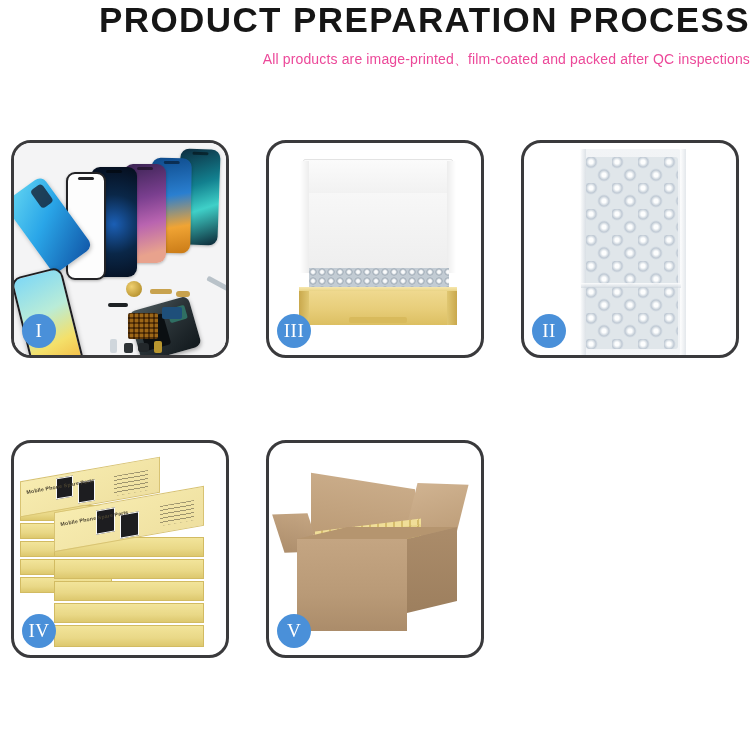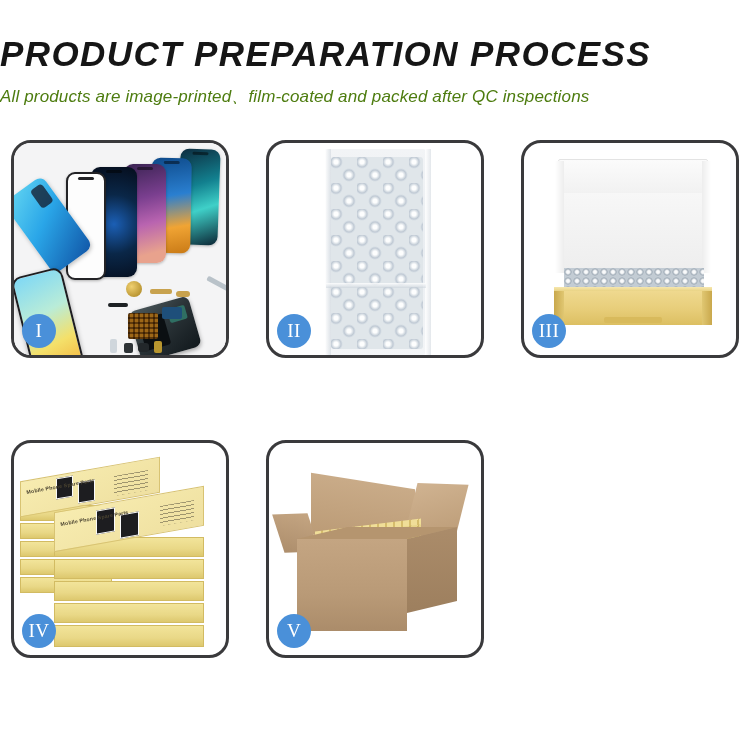--- a/index.html
+++ b/index.html
@@ -7,34 +7,34 @@
   body {
     width: 750px; height: 750px;
     background: #ffffff;
     font-family: "Liberation Sans", sans-serif;
     overflow: hidden;
   }
 
   .page { width: 750px; height: 750px; position: relative; background: #fff; }
 
   
-  .header { padding-top: 34px; text-align: left; font-style: italic; }
+  .header { text-align: right; }
   .title {
     font-size: 35px;
     font-weight: 700;
     letter-spacing: 1.4px;
     color: #161616;
     font-family: "Liberation Sans", sans-serif;
     white-space: nowrap;
   }
   .subtitle {
     margin-top: 11px;
-    font-size: 17px;
+    font-size: 14px;
     font-weight: 400;
-    color: #4d7c0f;
+    color: #ec4899;
     letter-spacing: 0.15px;
     white-space: nowrap;
   }
 
   
   .grid {
     position: absolute;
     left: 11px; top: 140px;
     width: 728px;
     display: grid;
@@ -384,41 +384,41 @@
           <div class="pt flex7"></div>
           <div class="pt flex8"></div>
           <div class="tweez"></div>
         </div>
       </div>
       <div class="badge">I</div>
     </div>
 
     <div class="panel">
       <div class="stage">
-        <div class="wrap-sheet"></div>
-        <div class="bubbles"></div>
-        <div class="wrap-seamL"></div>
-        <div class="wrap-seamR"></div>
-        <div class="wrap-fold"></div>
-      </div>
-      <div class="badge">II</div>
-    </div>
-
-    <div class="panel">
-      <div class="stage">
         <div class="box3-lidback"></div>
         <div class="box3-inner"></div>
         <div class="box3-flapL"></div>
         <div class="box3-flapR"></div>
         <div class="box3-bubbles"></div>
         <div class="box3-lip"></div>
         <div class="box3-front"></div>
         <div class="box3-tab"></div>
       </div>
       <div class="badge">III</div>
+    </div>
+
+    <div class="panel">
+      <div class="stage">
+        <div class="wrap-sheet"></div>
+        <div class="bubbles"></div>
+        <div class="wrap-seamL"></div>
+        <div class="wrap-seamR"></div>
+        <div class="wrap-fold"></div>
+      </div>
+      <div class="badge">II</div>
     </div>
 
     <div class="panel">
       <div class="stage">
         <div class="stack">
 
           <div class="ybox" style="left:2px;  top:44px;  width:92px; height:16px;"></div>
           <div class="ybox" style="left:2px;  top:62px;  width:92px; height:16px;"></div>
           <div class="ybox" style="left:2px;  top:80px;  width:92px; height:16px;"></div>
           <div class="ybox" style="left:2px;  top:98px;  width:92px; height:16px;"></div>

